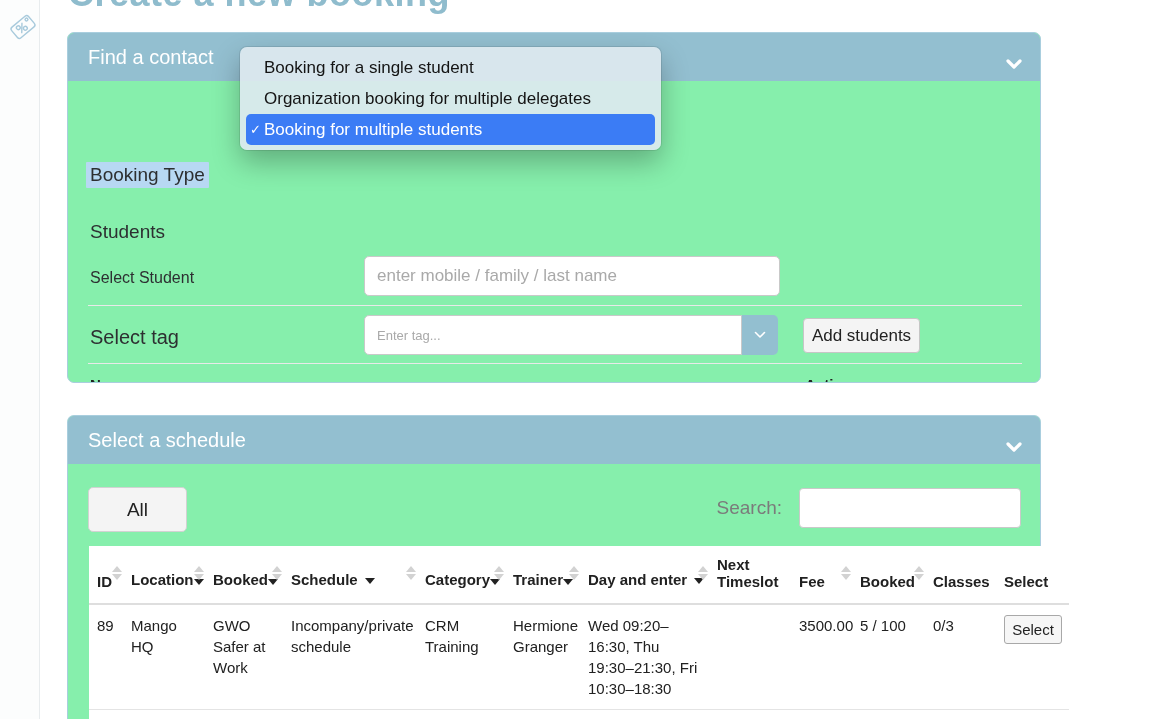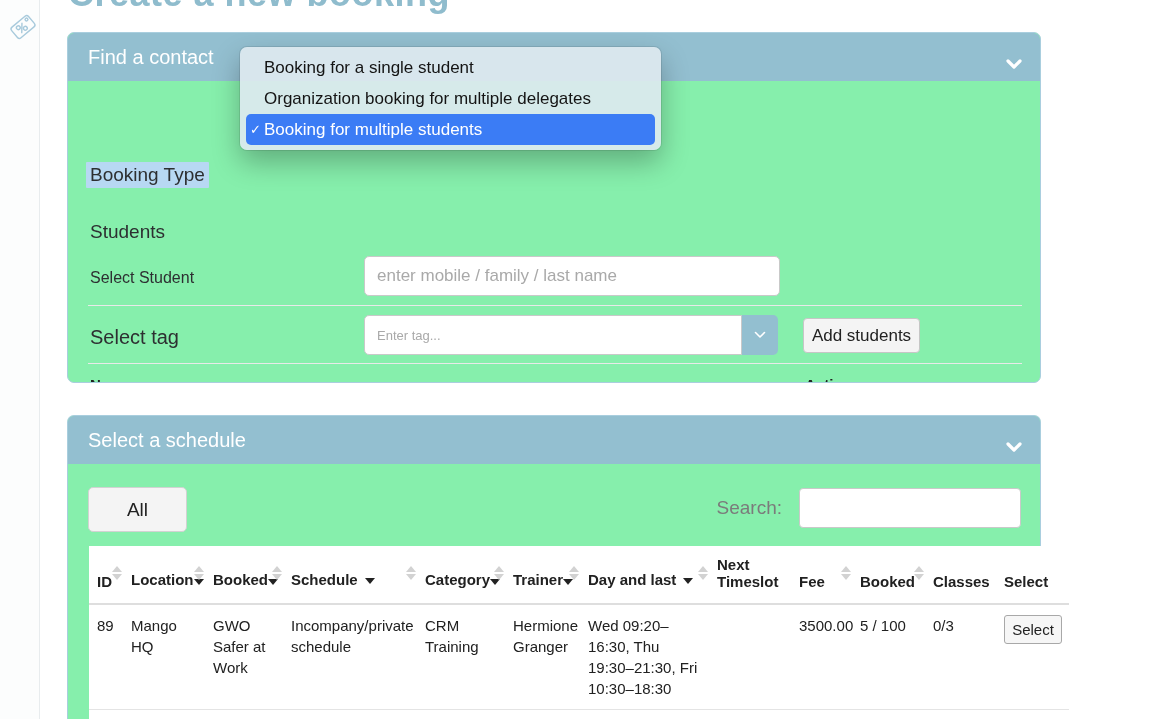--- a/index.html
+++ b/index.html
@@ -293,21 +293,21 @@
                 <span>Trainer</span>
                 <span class="filter-caret"></span>
               </span>
             <span class="sort-arrows">
                 <span class="up"></span>
                 <span class="down"></span>
               </span>
           </th>
           <th>
             <span class="th-inline">
-                <span>Day and last</span>
+                <span>Day and enter</span>
                 <span class="filter-caret"></span>
               </span>
             <span class="sort-arrows">
                 <span class="up"></span>
                 <span class="down"></span>
               </span>
           </th>
           <th>
             <span>Next Timeslot</span>
           </th>

